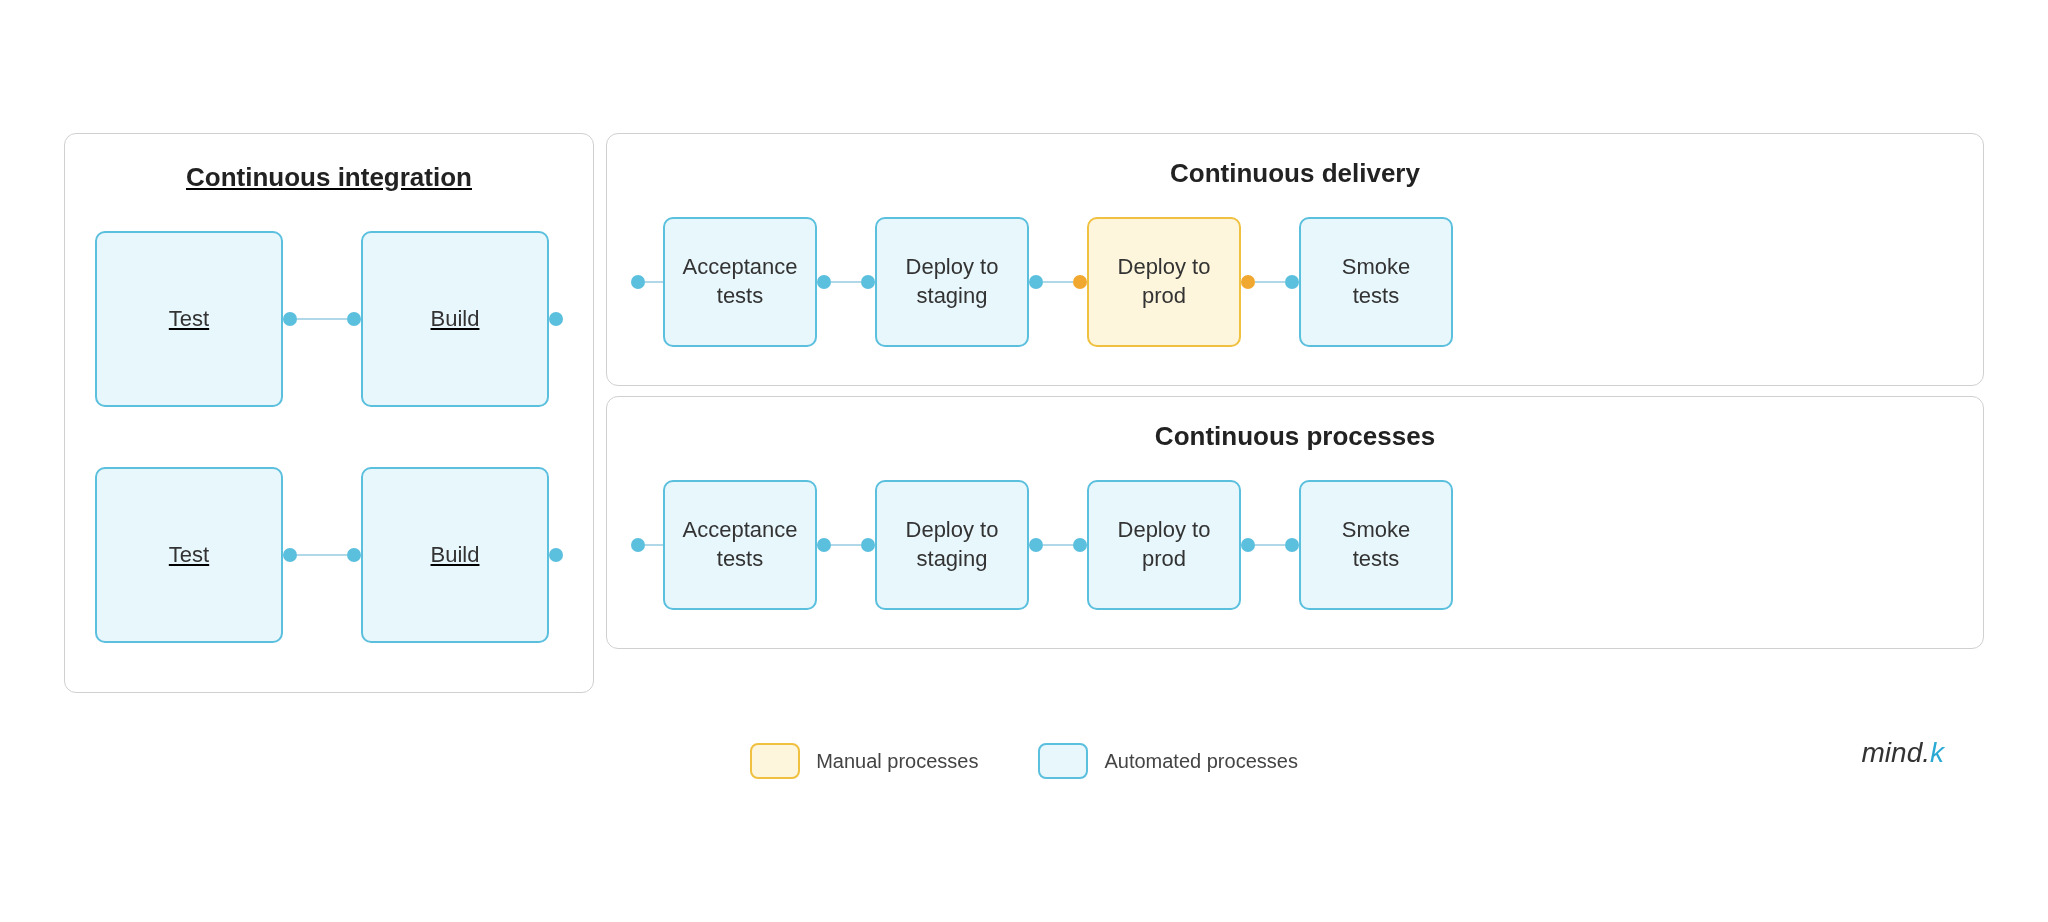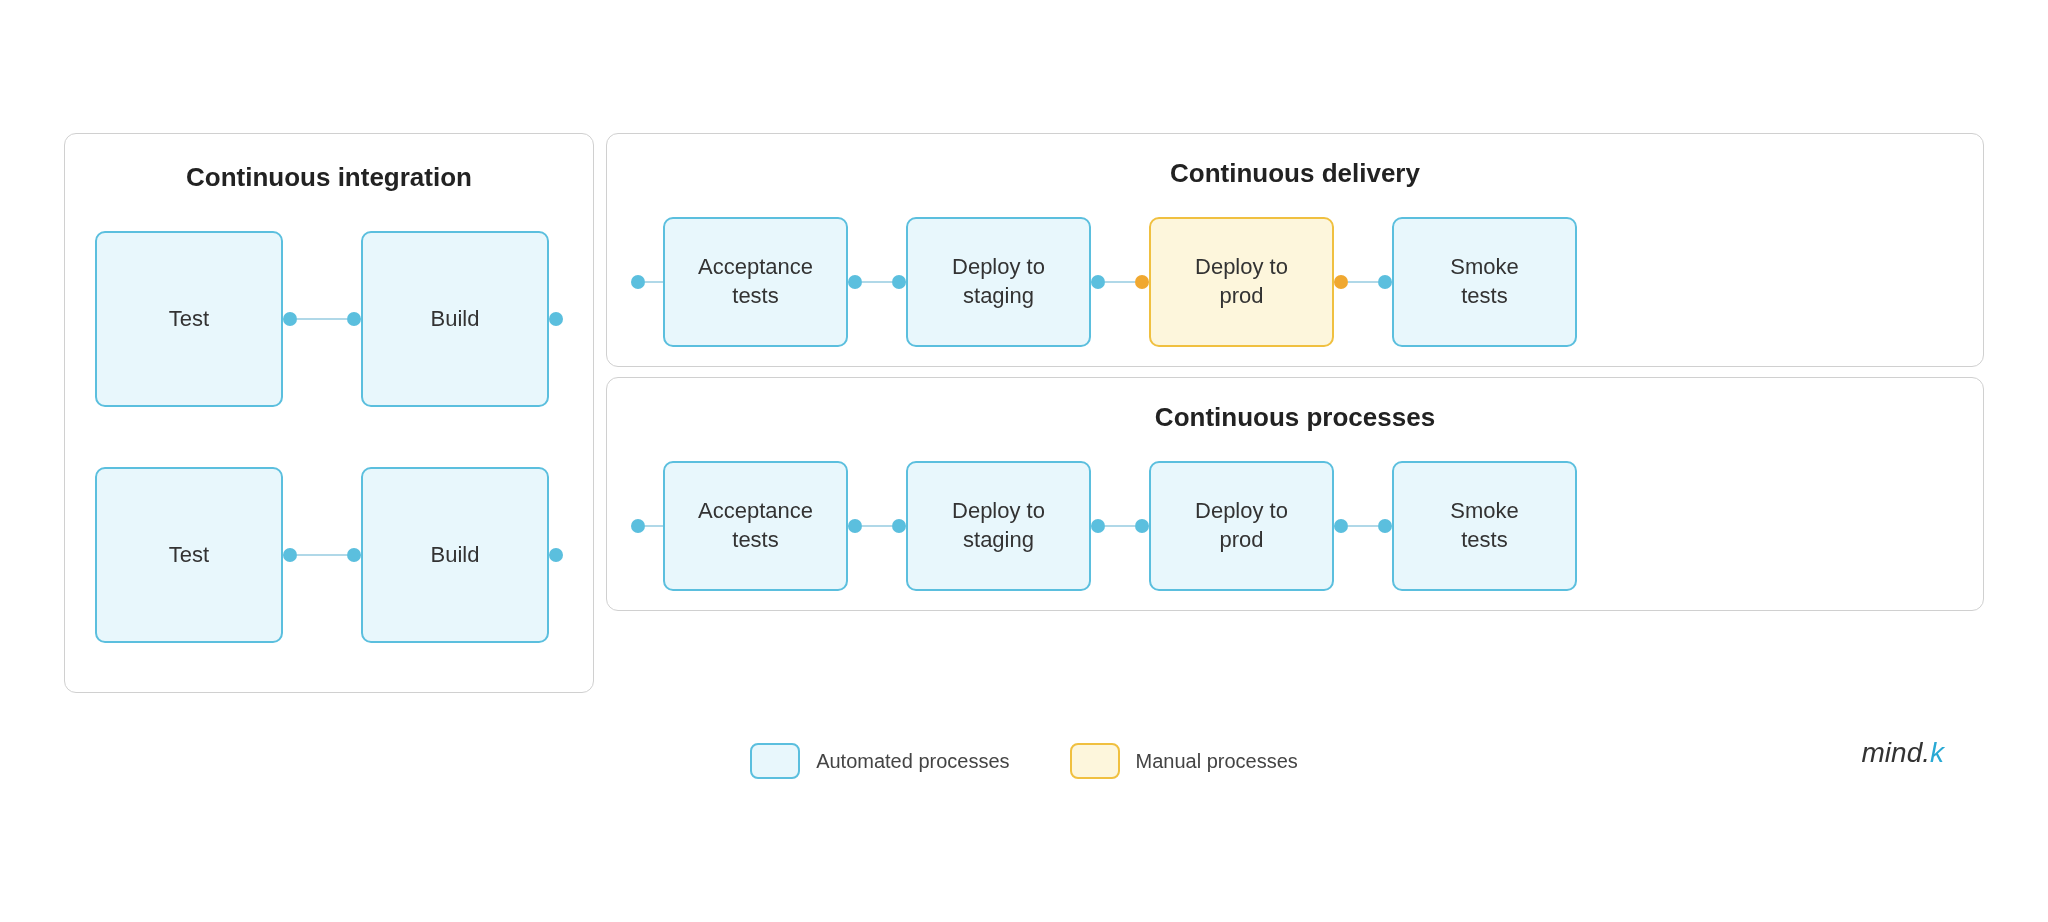--- a/index.html
+++ b/index.html
@@ -30,20 +30,21 @@
 
     
     .section-box {
       border: 1.5px solid #d0d0d0;
       border-radius: 12px;
       padding: 28px 30px 36px 30px;
       background: #fff;
       position: relative;
       display: flex;
       flex-direction: column;
+      text-decoration: underline;
     }
 
     .section-title {
       font-size: 26px;
       font-weight: 700;
       color: #222;
       text-align: center;
       margin-bottom: 28px;
     }
 
@@ -77,21 +78,21 @@
       border-color: #f0c040;
       background: #fdf6dc;
     }
 
     .stage-lg {
       width: 210px;
       height: 176px;
     }
 
     .stage-md {
-      width: 185px;
+      width: 154px;
       height: 130px;
     }
 
     .dot {
       width: 14px;
       height: 14px;
       border-radius: 50%;
       background: #5bbfde;
       flex-shrink: 0;
     }
@@ -157,21 +158,21 @@
     }
 
     .brand span.blue {
       color: #29a9d4;
     }
 
     
     .right-top, .right-bottom {
       border: 1.5px solid #d0d0d0;
       border-radius: 12px;
-      padding: 24px 24px 19px 24px;
+      padding: 24px 24px 38px 24px;
       background: #fff;
     }
 
     .right-top {
       margin-bottom: 10px;
     }
 
     .pipeline-stages-row {
       display: flex;
       align-items: center;
@@ -306,26 +307,26 @@
           </div>
         </div>
       </div>
 
     </div>
 
   </div>
 
   <div class="legend">
     <div class="legend-item">
+      <div class="legend-box"></div>
+      <span class="legend-label">Manual processes</span>
+    </div>
+    <div class="legend-item">
       <div class="legend-box auto"></div>
       <span class="legend-label">Automated processes</span>
-    </div>
-    <div class="legend-item">
-      <div class="legend-box"></div>
-      <span class="legend-label">Manual processes</span>
     </div>
   </div>
 
   <div style="position:relative;width:100%;margin-top:10px;">
     <div class="brand">
       mind.<span class="blue">k</span>
     </div>
   </div>
 
 </div>

